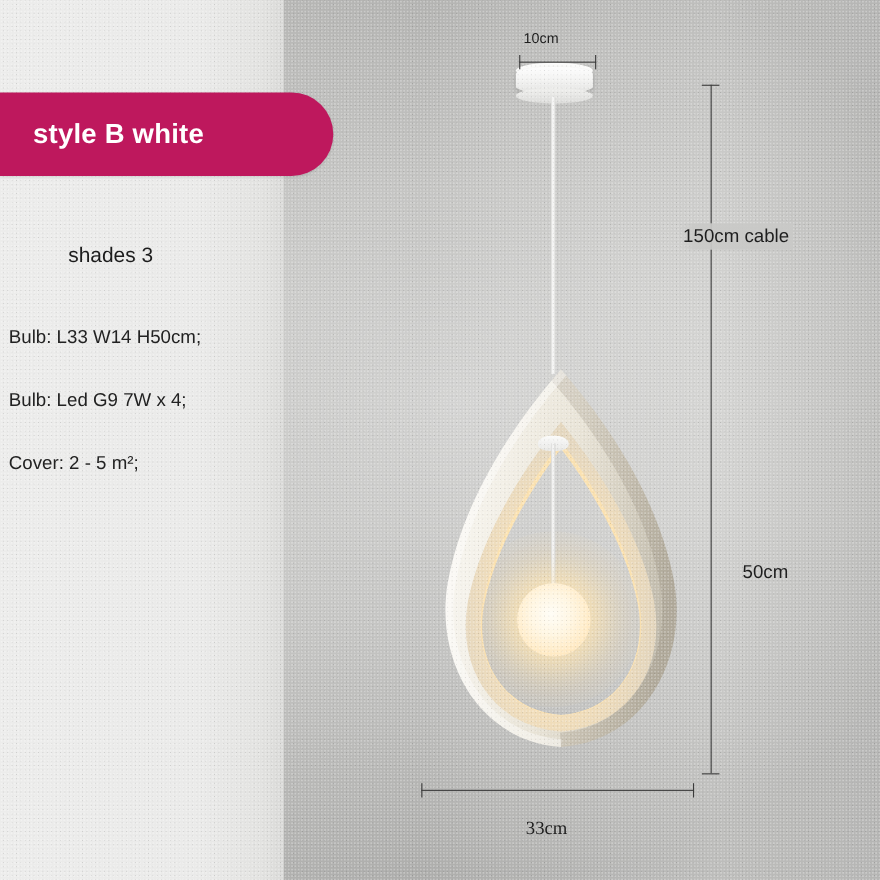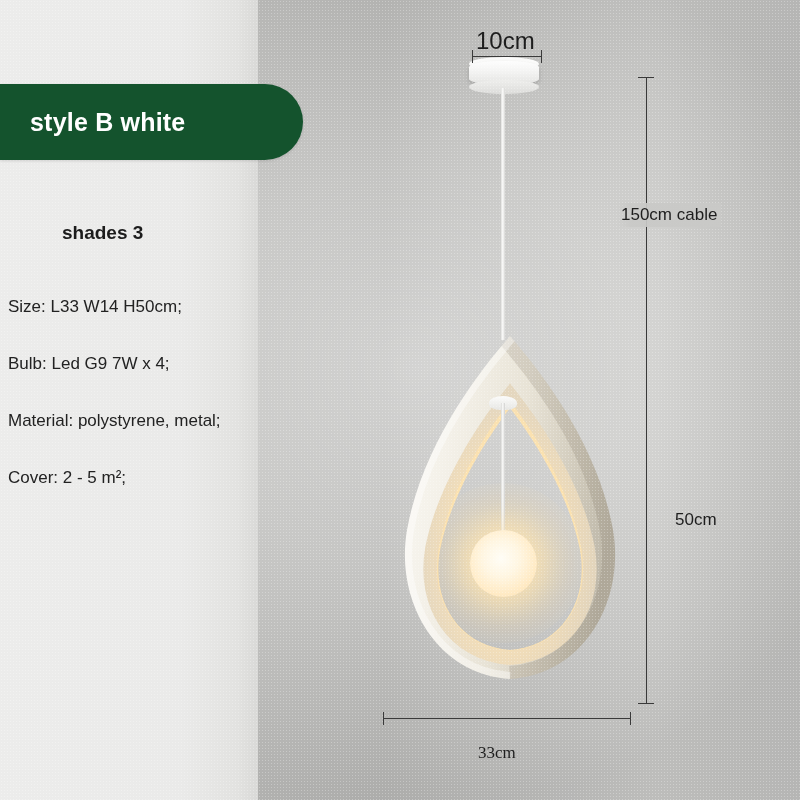--- a/index.html
+++ b/index.html
@@ -41,21 +41,21 @@
     display:flex;align-items:center;
     box-shadow:0 1px 3px rgba(0,0,0,.12);
   }
   .banner-text{
     color:#fff;font-size:25px;font-weight:bold;margin-left:30px;letter-spacing:.2px;
   }
 
   
   .spec-title{
     position:absolute;left:62px;top:222px;
-    font-size:19px;font-weight:bold;color:#1c1c1c;
+    font-size:19px;font-weight:normal;color:#1c1c1c;
   }
   .spec-list{position:absolute;left:8px;top:297px;width:250px;}
   .spec-line{
     font-size:17px;color:#222;margin-bottom:37px;white-space:nowrap;
   }
 
   
   .canopy{
     position:absolute;left:469px;top:61px;width:70px;height:24px;
     background:linear-gradient(180deg,#fdfdfd 0%, #f3f3f2 45%, #e3e3e1 100%);
@@ -99,21 +99,21 @@
     background:radial-gradient(circle at 46% 42%, #fffdf6 0%, #fff6e2 34%, #ffeac4 68%, #f6dcae 100%);
     box-shadow:0 0 22px 10px rgba(255,230,178,.55);
   }
 
   
   .dim-line-h{position:absolute;height:1px;background:#3a3a3a;}
   .dim-line-v{position:absolute;width:1px;background:#3a3a3a;}
   .tick-v{position:absolute;width:1px;height:13px;background:#3a3a3a;}
   .tick-h{position:absolute;height:1px;width:16px;background:#3a3a3a;}
   .dim-label{position:absolute;font-size:17px;color:#1e1e1e;white-space:nowrap;}
-  .dim-label-top{font-size:24px;}
+  .dim-label-top{font-size:13px;}
 </style>
 </head>
 <body>
 
 <div id="stage">
 
   <div class="bg-right"></div>
   <div class="bg-vignette"></div>
   <div class="bg-left"></div>
 
@@ -153,29 +153,28 @@
       </g>
     </svg>
   </div>
 
   <div class="stem-cap"></div>
   <div class="stem"></div>
   <div class="bulb"></div>
 
   <div class="noise"></div>
 
-  <div class="banner" style="background: #14532d;">
+  <div class="banner" style="background: #be185d;">
     <span class="banner-text" style="color: rgb(255, 255, 255);">style B white</span>
   </div>
 
   <div class="spec-title">shades 3</div>
   <div class="spec-list">
-    <div class="spec-line">Size: L33 W14 H50cm;</div>
+    <div class="spec-line">Bulb: L33 W14 H50cm;</div>
     <div class="spec-line">Bulb: Led G9 7W x 4;</div>
-    <div class="spec-line">Material: polystyrene, metal;</div>
     <div class="spec-line">Cover: 2 - 5 m²;</div>
   </div>
 
   <div class="dim-line-h" style="left:472px;top:56px;width:70px;"></div>
   <div class="tick-v" style="left:472px;top:50px;"></div>
   <div class="tick-v" style="left:541px;top:50px;"></div>
   <div class="dim-label dim-label-top" style="left:476px;top:27px;">10cm</div>
 
   <div class="dim-line-v" style="left:646px;top:77px;height:626px;"></div>
   <div class="tick-h" style="left:638px;top:77px;"></div>

